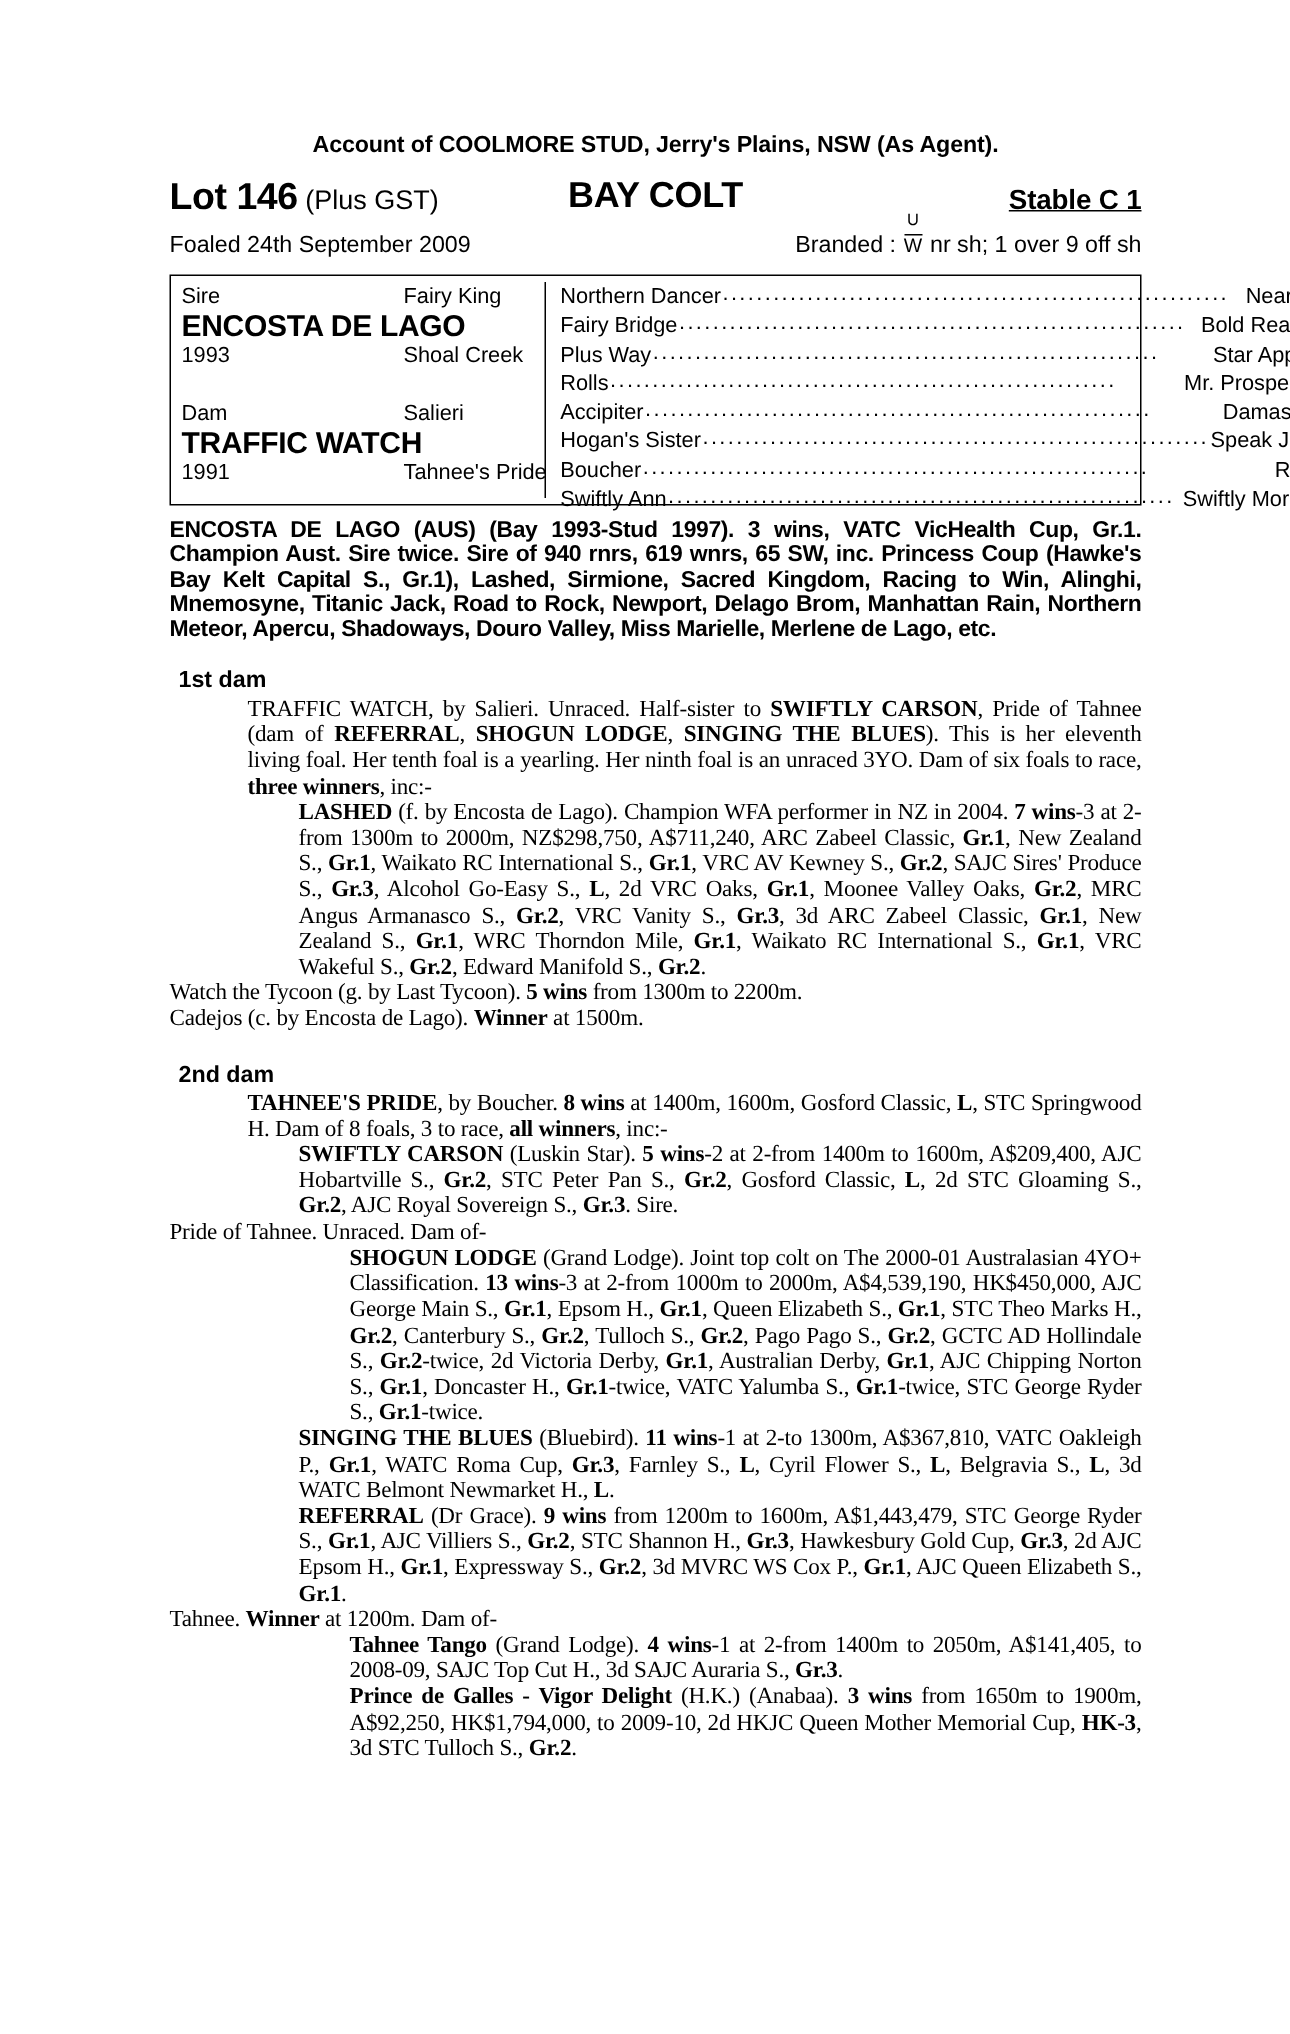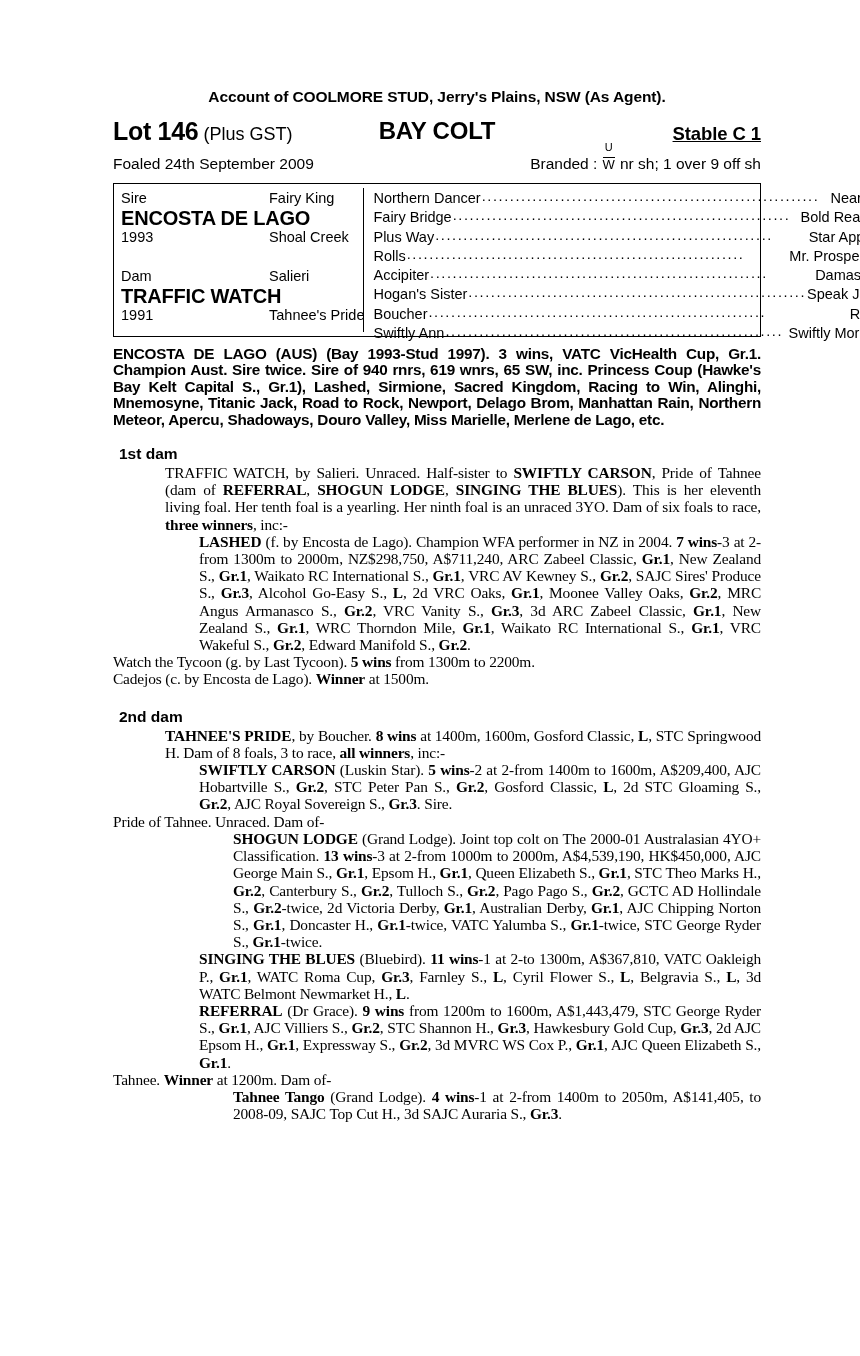--- a/index.html
+++ b/index.html
@@ -178,16 +178,17 @@
   <div class="damhead second">2nd dam</div>
   <div id="second-dam-body">
         <p class="e lv0"><b>TAHNEE'S PRIDE</b>, by Boucher. <b>8 wins</b> at 1400m, 1600m, Gosford Classic, <b>L</b>, STC Springwood H. Dam of 8 foals, 3 to race, <b>all winners</b>, inc:-</p>
         <p class="e lv1"><b>SWIFTLY CARSON</b> (Luskin Star). <b>5 wins</b>-2 at 2-from 1400m to 1600m, A$209,400, AJC Hobartville S., <b>Gr.2</b>, STC Peter Pan S., <b>Gr.2</b>, Gosford Classic, <b>L</b>, 2d STC Gloaming S., <b>Gr.2</b>, AJC Royal Sovereign S., <b>Gr.3</b>. Sire.</p>
         <p class="e flat0">Pride of Tahnee. Unraced. Dam of-</p>
         <p class="e lv2"><b>SHOGUN LODGE</b> (Grand Lodge). Joint top colt on The 2000-01 Australasian 4YO+ Classification. <b>13 wins</b>-3 at 2-from 1000m to 2000m, A$4,539,190, HK$450,000, AJC George Main S., <b>Gr.1</b>, Epsom H., <b>Gr.1</b>, Queen Elizabeth S., <b>Gr.1</b>, STC Theo Marks H., <b>Gr.2</b>, Canterbury S., <b>Gr.2</b>, Tulloch S., <b>Gr.2</b>, Pago Pago S., <b>Gr.2</b>, GCTC AD Hollindale S., <b>Gr.2</b>-twice, 2d Victoria Derby, <b>Gr.1</b>, Australian Derby, <b>Gr.1</b>, AJC Chipping Norton S., <b>Gr.1</b>, Doncaster H., <b>Gr.1</b>-twice, VATC Yalumba S., <b>Gr.1</b>-twice, STC George Ryder S., <b>Gr.1</b>-twice.</p>
         <p class="e lv1"><b>SINGING THE BLUES</b> (Bluebird). <b>11 wins</b>-1 at 2-to 1300m, A$367,810, VATC Oakleigh P., <b>Gr.1</b>, WATC Roma Cup, <b>Gr.3</b>, Farnley S., <b>L</b>, Cyril Flower S., <b>L</b>, Belgravia S., <b>L</b>, 3d WATC Belmont Newmarket H., <b>L</b>.</p>
         <p class="e lv1"><b>REFERRAL</b> (Dr Grace). <b>9 wins</b> from 1200m to 1600m, A$1,443,479, STC George Ryder S., <b>Gr.1</b>, AJC Villiers S., <b>Gr.2</b>, STC Shannon H., <b>Gr.3</b>, Hawkesbury Gold Cup, <b>Gr.3</b>, 2d AJC Epsom H., <b>Gr.1</b>, Expressway S., <b>Gr.2</b>, 3d MVRC WS Cox P., <b>Gr.1</b>, AJC Queen Elizabeth S., <b>Gr.1</b>.</p>
         <p class="e flat0">Tahnee. <b>Winner</b> at 1200m. Dam of-</p>
         <p class="e lv2"><b>Tahnee Tango</b> (Grand Lodge). <b>4 wins</b>-1 at 2-from 1400m to 2050m, A$141,405, to 2008-09, SAJC Top Cut H., 3d SAJC Auraria S., <b>Gr.3</b>.</p>
+        <p class="e lv2"><b>Prince de Galles - Vigor Delight</b> (H.K.) (Anabaa). <b>3 wins</b> from 1650m to 1900m, A$92,250, HK$1,794,000, to 2009-10, 2d HKJC Queen Mother Memorial Cup, <b>HK-3</b>, 3d STC Tulloch S., <b>Gr.2</b>.</p>
       </div>
 
  </div>
 </div>
 
 </body></html>

